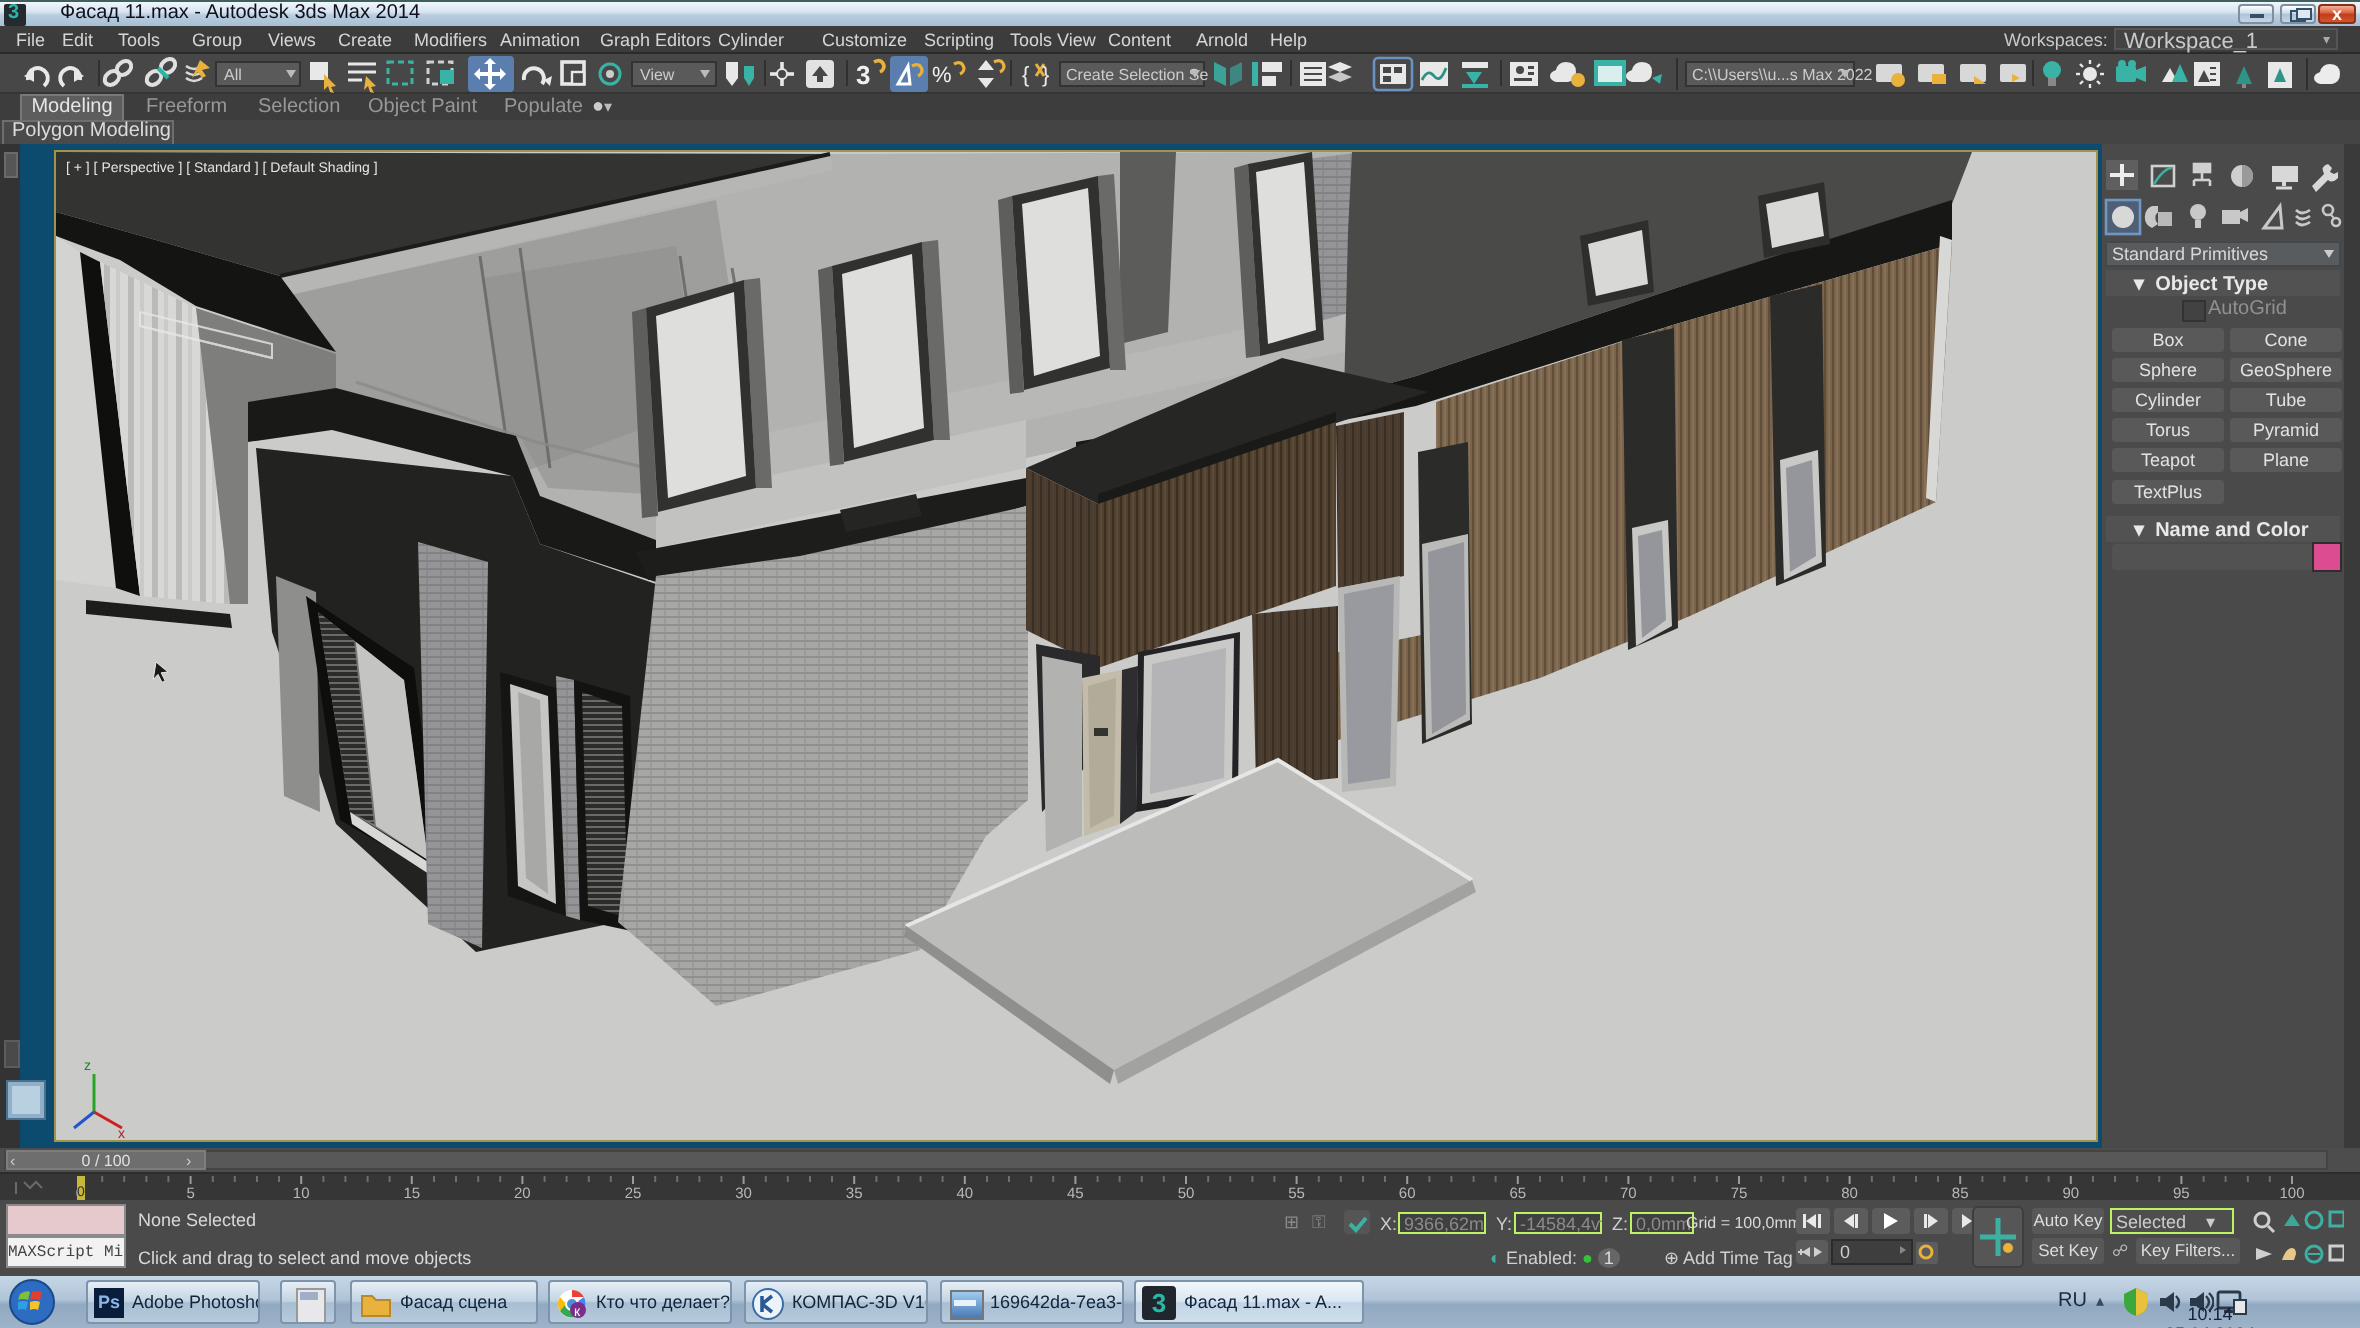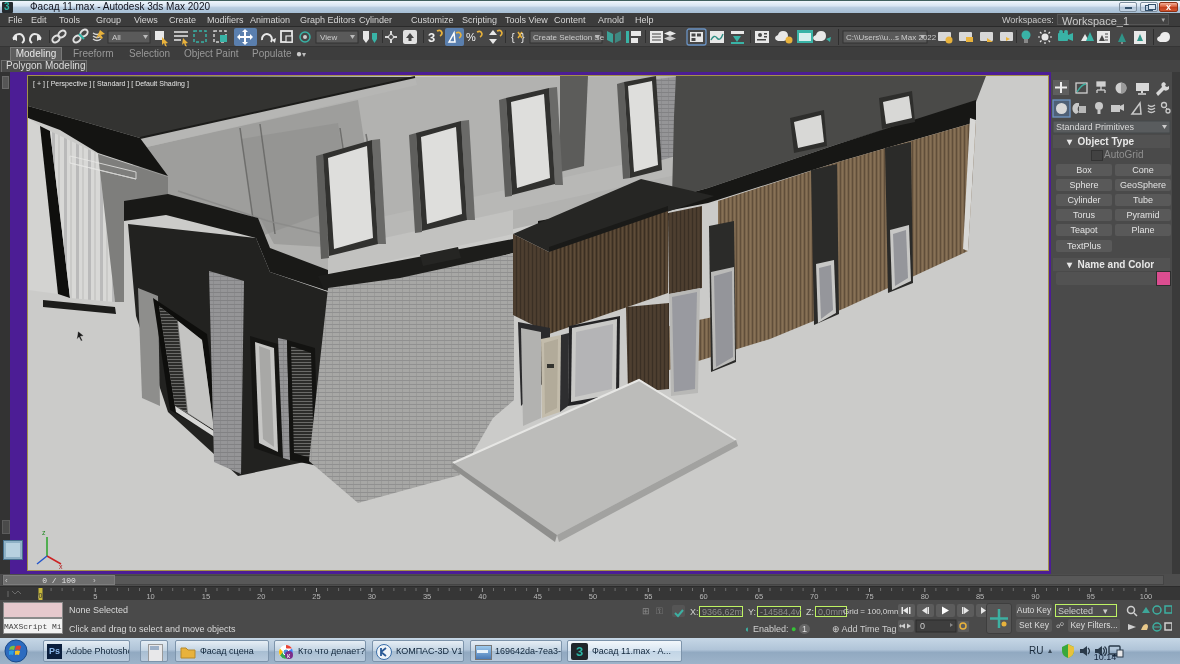--- a/index.html
+++ b/index.html
@@ -17,21 +17,21 @@
     border-bottom:1px solid #353535;box-sizing:border-box;}
   #ribbontabs{left:0;top:47px;width:1180px;height:13px;background:#3d3d3d;}
   .rtab{position:absolute;top:1px;font-size:10px;color:#989898;}
   #rtabactive{position:absolute;left:10px;top:0;width:52px;height:13px;background:#5d5d5d;
     border:1px solid #787878;border-bottom:none;box-sizing:border-box;
     color:#e6e6e6;font-size:10px;text-align:center;}
   #polyrow{left:0;top:60px;width:1180px;height:12px;background:#444;}
   #polytab{position:absolute;left:1px;top:0px;width:86px;height:28px;background:#4a4a4a;
     border:1px solid #6e6e6e;box-sizing:border-box;color:#dcdcdc;font-size:10px;
     padding-left:4px;line-height:10px;}
-  #mainarea{left:0;top:72px;width:1180px;height:502px;background:#4c1d95;}
+  #mainarea{left:0;top:72px;width:1180px;height:502px;background:#0c4a6e;}
   #leftstrip{position:absolute;left:0;top:0px;width:10px;height:502px;background:#333;}
   #cmdpanel{position:absolute;left:1051px;top:0px;width:121px;height:502px;background:#4a4a4a;}
   #rightedge{position:absolute;left:1172px;top:0px;width:8px;height:502px;background:#3a3a3a;}
   .cpbtn{position:absolute;width:56px;height:12px;background:#595959;border-radius:2px;
     font-size:9px;color:#e2e2e2;text-align:center;line-height:12px;}
   .cphdr{position:absolute;left:2px;width:117px;height:13px;background:#525252;
     font-size:10px;font-weight:bold;color:#e8e8e8;padding:1px 0 0 14px;box-sizing:border-box;}
   #timeslider{left:0;top:574px;width:1180px;height:12px;background:#4d4d4d;}
   #ruler{left:0;top:586px;width:1180px;height:14px;background:#373737;
     border-top:1px solid #2c2c2c;box-sizing:border-box;}
@@ -47,21 +47,21 @@
   .stabtn{position:absolute;height:12px;background:#585858;border-radius:2px;
     font-size:9px;color:#ddd;text-align:center;}
 </style>
 </head>
 <body>
 <div id="app">
   <div class="abs" id="titlebar">
     <div class="abs" style="left:2px;top:1px;width:11px;height:11px;background:#252a2e;border-radius:1px;">
       <div style="position:absolute;left:2px;top:-1px;color:#2ab5a5;font-size:10px;font-weight:bold;">3</div>
     </div>
-    <div class="abs" style="left:30px;top:0px;font-size:10px;color:#10101a;white-space:nowrap;">Фасад 11.max - Autodesk 3ds Max 2020</div>
+    <div class="abs" style="left:30px;top:0px;font-size:10px;color:#10101a;white-space:nowrap;">Фасад 11.max - Autodesk 3ds Max 2014</div>
     <div class="abs" style="left:1119px;top:1px;width:18px;height:10px;border:1px solid #7e8f9f;border-radius:2px;background:linear-gradient(#fdfeff,#cfdceb 45%,#b0c3d6 50%,#c4d4e4);box-sizing:border-box;">
       <div style="position:absolute;left:5px;top:4px;width:7px;height:2px;background:#33506b;"></div>
       </div>
     <div class="abs" style="left:1140px;top:1px;width:18px;height:10px;border:1px solid #7e8f9f;border-radius:2px;background:linear-gradient(#fdfeff,#cfdceb 45%,#b0c3d6 50%,#c4d4e4);box-sizing:border-box;">
       <div style="position:absolute;left:4px;top:2px;width:6px;height:4px;border:1px solid #33506b;"></div>
       <div style="position:absolute;left:7px;top:1px;width:6px;height:4px;border:1px solid #33506b;background:#dde8f2;"></div>
       </div>
     <div class="abs" style="left:1159px;top:1px;width:19px;height:10px;border:1px solid #8c3015;border-radius:2px;background:linear-gradient(#f2b09a,#d95f3b 45%,#c03d1c 50%,#d2552f);box-sizing:border-box;color:#fff;font-size:9px;font-weight:bold;text-align:center;line-height:8px;">x</div>
   </div>
 
@@ -544,21 +544,21 @@
       <div class="cpbtn" style="left:5px;top:168px;">TextPlus</div>
       <div class="cphdr" style="top:186px;">▾&nbsp;&nbsp;Name and Color</div>
       <div style="position:absolute;left:5px;top:200px;width:111px;height:13px;background:#525252;border-radius:2px;"></div>
       <div style="position:absolute;left:105px;top:199px;width:13px;height:13px;background:#db4d90;border:1px solid #2e2e2e;"></div>
     </div>
     <div id="rightedge"></div>
   </div>
 
   <div class="abs" id="timeslider">
     <div style="position:absolute;left:2px;top:1px;width:1162px;height:10px;background:#585858;border:1px solid #444;box-sizing:border-box;"></div>
-    <div style="position:absolute;left:3px;top:1px;width:112px;height:10px;background:#6e6e6e;border:1px solid #7d7d7d;box-sizing:border-box;font-size:8px;color:#e0e0e0;text-align:center;line-height:9px;font-family:Liberation Mono, monospace;">0 / 100</div>
+    <div style="position:absolute;left:3px;top:1px;width:100px;height:10px;background:#6e6e6e;border:1px solid #7d7d7d;box-sizing:border-box;font-size:8px;color:#e0e0e0;text-align:center;line-height:9px;">0 / 100</div>
     <div style="position:absolute;left:5px;top:2px;font-size:8px;color:#ccc;">‹</div>
     <div style="position:absolute;left:93px;top:2px;font-size:8px;color:#ccc;">›</div>
   </div>
   <div class="abs" id="ruler">
     <svg width="1180" height="14" viewBox="0 0 1180 14" style="position:absolute;left:0;top:0;">
       <rect width="1180" height="14" fill="#363636"></rect>
       <g stroke="#6a6a6a" stroke-width="1">
         <path d="M8,4 v6 M12,4 l3,3 3,-3 3,3" fill="none"></path>
       </g>
       <g id="ticks">

